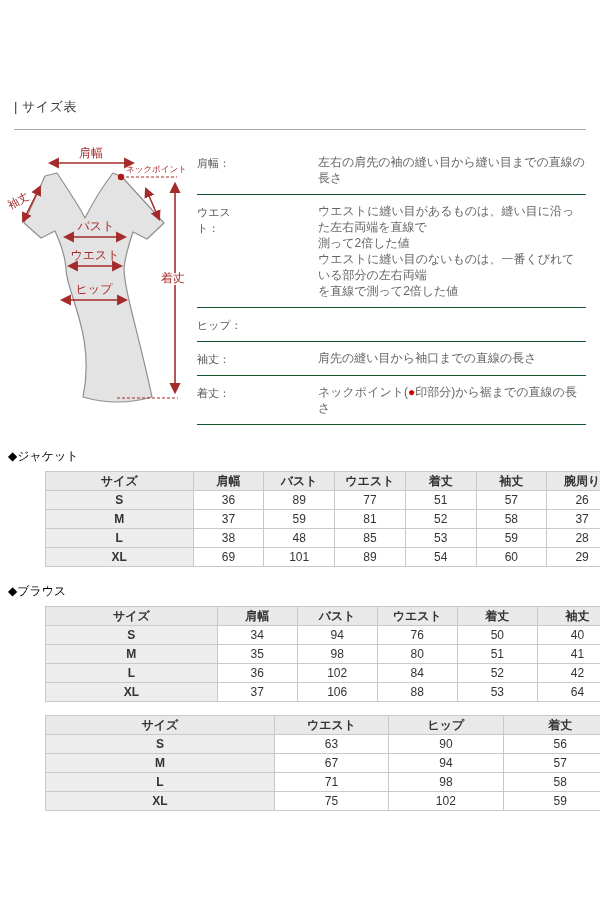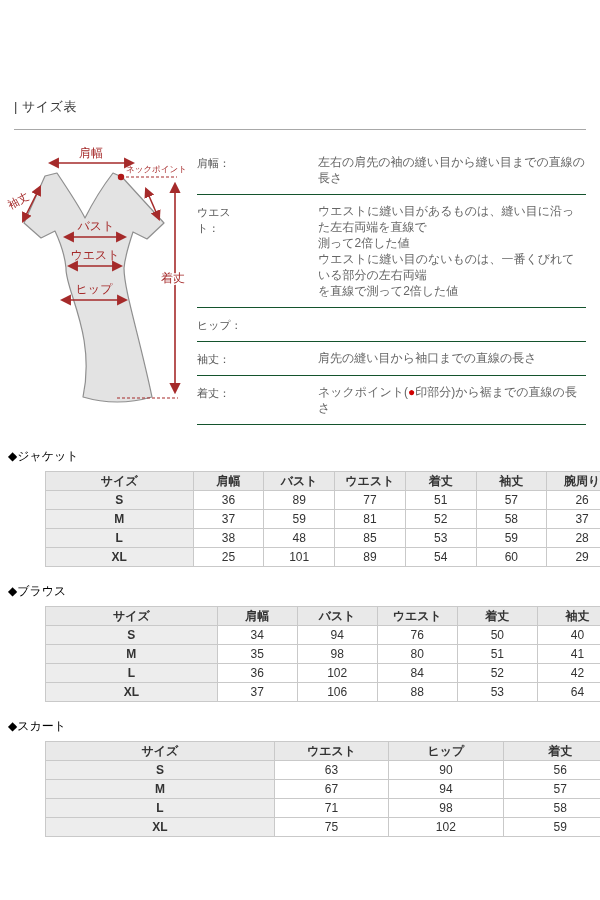--- a/index.html
+++ b/index.html
@@ -160,21 +160,21 @@
               <td class="size">L</td>
               <td>38</td>
               <td>48</td>
               <td>85</td>
               <td>53</td>
               <td>59</td>
               <td>28</td>
             </tr>
             <tr>
               <td class="size">XL</td>
-              <td>25</td>
+              <td>69</td>
               <td>101</td>
               <td>89</td>
               <td>54</td>
               <td>60</td>
               <td>29</td>
             </tr>
           </tbody>
         </table>
       </div>
       <div class="sec sec1">
@@ -228,21 +228,20 @@
               <td>37</td>
               <td>106</td>
               <td>88</td>
               <td>53</td>
               <td>64</td>
             </tr>
           </tbody>
         </table>
       </div>
       <div class="sec sec2">
-        <div class="sec-title">◆スカート</div>
         <table>
           <colgroup>
             <col class="csize">
             <col>
             <col>
             <col>
           </colgroup>
           <thead>
             <tr>
               <th>サイズ</th>

